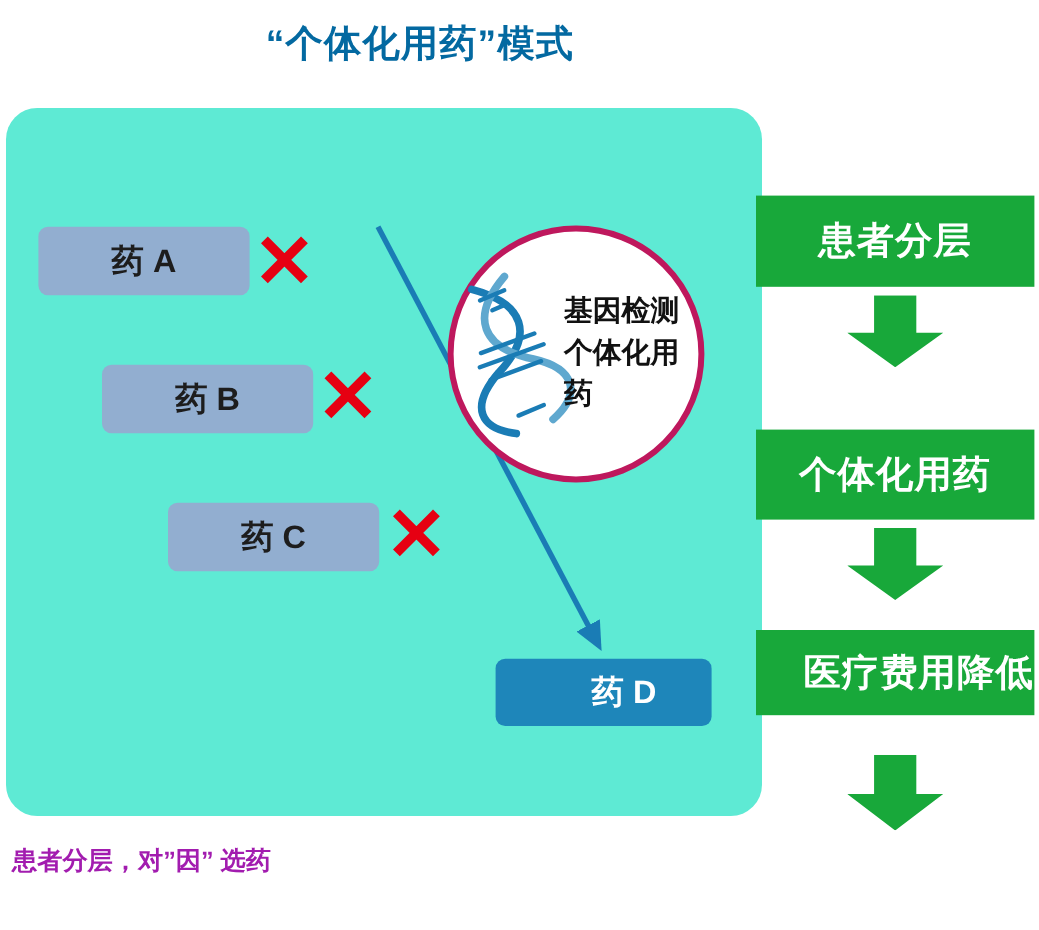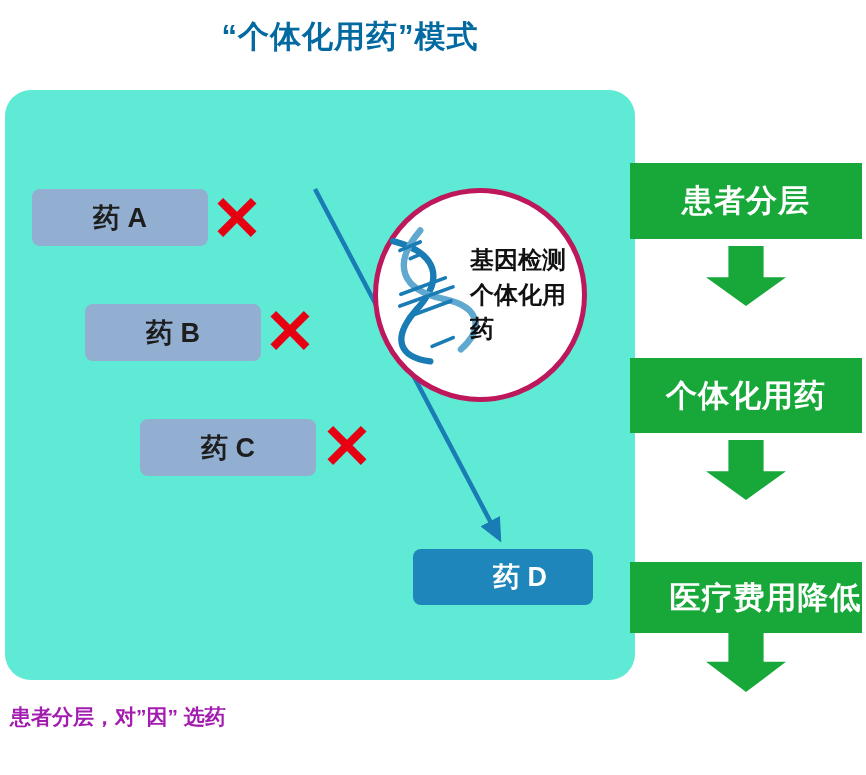--- a/index.html
+++ b/index.html
@@ -38,21 +38,21 @@
                  margin-right:10px; }
 
   .caption { position:absolute; top:703px; left:10px; width:630px; text-align:left;
              font-size:21px; font-weight:bold; color:#a21caf; }
 
   .benefit { position:absolute; left:630px; width:232px; background:#18a83a;
              color:#ffffff; font-weight:bold; font-size:31px;
              display:flex; align-items:center; justify-content:center; letter-spacing:1px; }
   .benefit-1 { top:163px; height:76px; }
   .benefit-2 { top:358px; height:75px; }
-  .benefit-3 { top:562px; height:71px;padding-left:39px; }
+  .benefit-3 { top:525px; height:71px;padding-left:39px; }
 
   .down-arrow { position:absolute; left:706px; width:80px; background:#18a83a;
                 clip-path: polygon(28% 0, 72% 0, 72% 52%, 100% 52%, 50% 100%, 0 52%, 28% 52%); }
   .da-1 { top:246px; height:60px; }
   .da-2 { top:440px; height:60px; }
   .da-3 { top:629px; height:63px; }
 </style>
 </head>
 <body>
 

